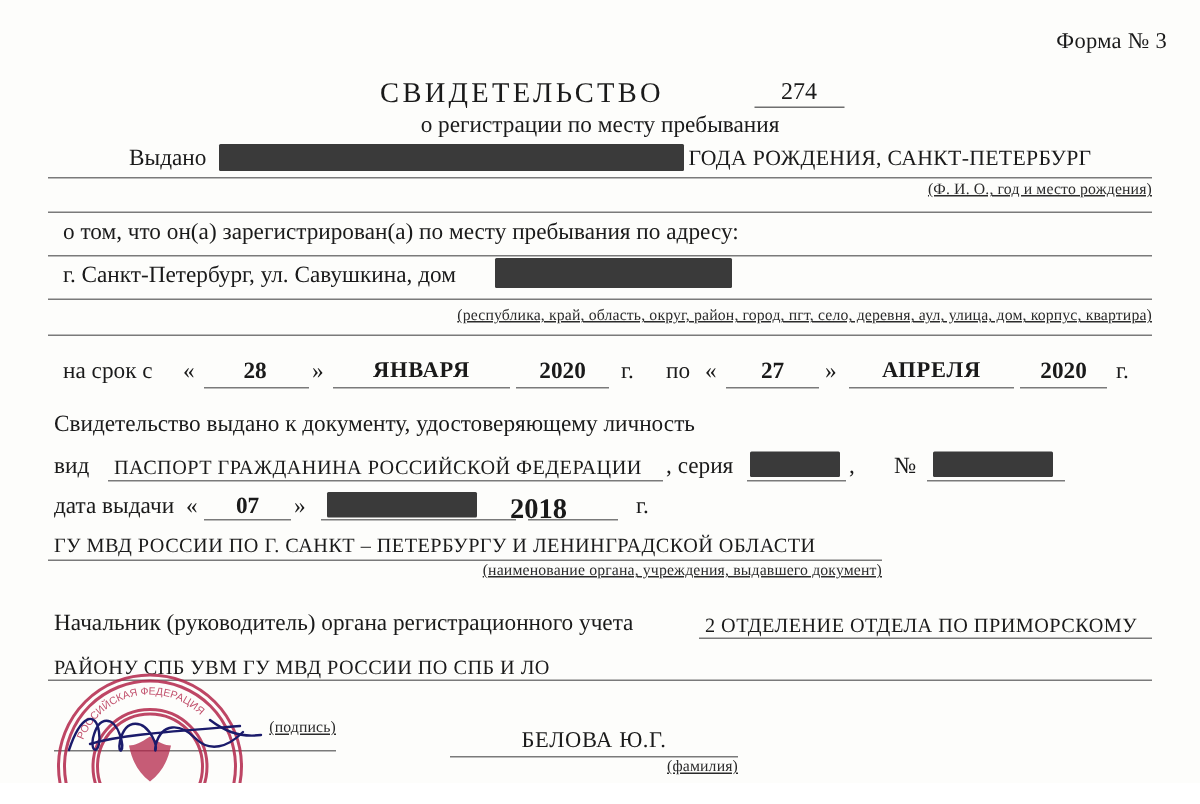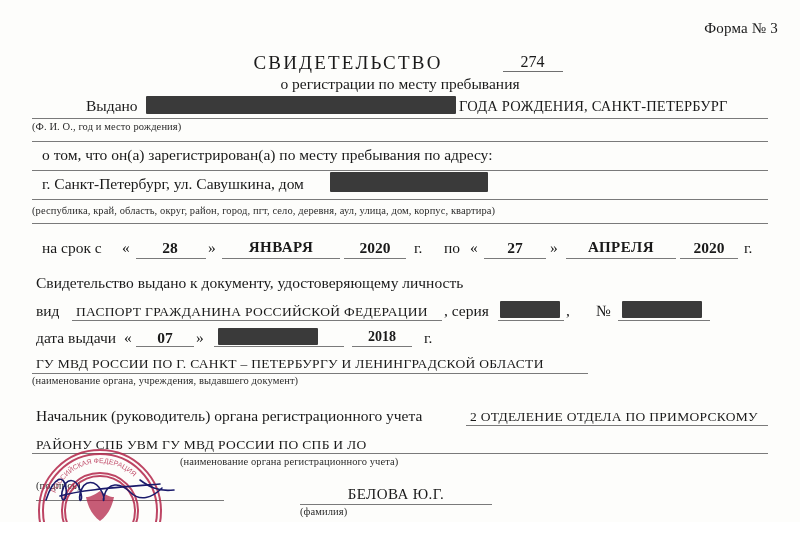--- a/index.html
+++ b/index.html
@@ -68,23 +68,24 @@
     background: #3a3a3a;
     display: inline-block;
     vertical-align: middle;
     border-radius: 1px;
   }
 
   .row-label { font-size: 15.5px; }
 
   .hint {
     font-size: 10.5px;
-    text-align: left;
+    text-align: right;
     color: #2b2b2b;
     letter-spacing: .1px;
+    text-decoration: underline;
   }
 
   .caps-small { font-size: 13.5px; letter-spacing: .3px; }
 
   
   .stamp {
     left: 36px;
     top: 447px;
     width: 128px;
     height: 128px;
@@ -168,34 +169,33 @@
   <div class="abs redact" style="left:622px; top:301px; width:80px; height:17px;"></div>
   <div class="abs rule" style="left:618px; top:320px; width:92px;"></div>
 
   <div class="abs row-label" style="left:36px; top:329px;">дата выдачи</div>
   <div class="abs quote" style="left:124px; top:329px;">«</div>
   <div class="abs" style="left:138px; top:329px; width:54px; text-align:center; font-size:15.5px; font-weight:700;">07</div>
   <div class="abs rule" style="left:136px; top:346px; width:58px;"></div>
   <div class="abs quote" style="left:196px; top:329px;">»</div>
   <div class="abs redact" style="left:218px; top:328px; width:100px; height:17px;"></div>
   <div class="abs rule" style="left:214px; top:346px; width:130px;"></div>
-  <div class="abs" style="left:352px; top:329px; width:60px; text-align:center; font-size:14px; font-weight:700;">2018</div>
+  <div class="abs" style="left:340px; top:329px; width:60px; text-align:left; font-size:19px; font-weight:700;">2018</div>
   <div class="abs rule" style="left:352px; top:346px; width:60px;"></div>
   <div class="abs" style="left:424px; top:329px; font-size:15.5px;">г.</div>
 
   <div class="abs caps-small" style="left:36px; top:356px;">ГУ  МВД  РОССИИ  ПО  Г. САНКТ – ПЕТЕРБУРГУ  И  ЛЕНИНГРАДСКОЙ ОБЛАСТИ</div>
   <div class="abs rule" style="left:32px; top:373px; width:556px;"></div>
   <div class="abs hint" style="left:32px; top:375px; width:556px;">(наименование органа, учреждения, выдавшего документ)</div>
 
   <div class="abs row-label" style="left:36px; top:407px;">Начальник (руководитель) органа регистрационного учета</div>
   <div class="abs caps-small" style="left:470px; top:409px;">2 ОТДЕЛЕНИЕ ОТДЕЛА  ПО ПРИМОРСКОМУ</div>
   <div class="abs rule" style="left:466px; top:425px; width:302px;"></div>
   <div class="abs caps-small" style="left:36px; top:437px;">РАЙОНУ СПБ УВМ  ГУ  МВД РОССИИ  ПО СПБ  И  ЛО</div>
   <div class="abs rule" style="left:32px; top:453px; width:736px;"></div>
-  <div class="abs hint" style="left:180px; top:456px; width:440px;">(наименование органа регистрационного учета)</div>
 
   <div class="abs rule" style="left:36px; top:500px; width:188px;"></div>
   <div class="abs hint" style="left:36px; top:480px; width:188px;">(подпись)</div>
 
   <div class="abs" style="left:300px; top:486px; width:192px; text-align:center; font-size:15px; letter-spacing:.4px;">БЕЛОВА Ю.Г.</div>
   <div class="abs rule" style="left:300px; top:504px; width:192px;"></div>
   <div class="abs hint" style="left:300px; top:506px; width:192px;">(фамилия)</div>
 
   <div class="abs stamp">
     <svg width="128" height="128" viewBox="0 0 128 128" aria-hidden="true">

